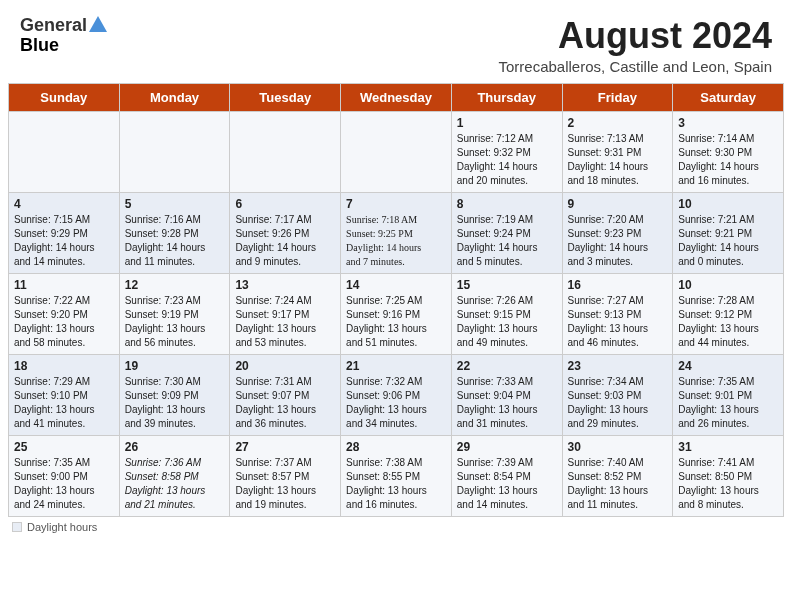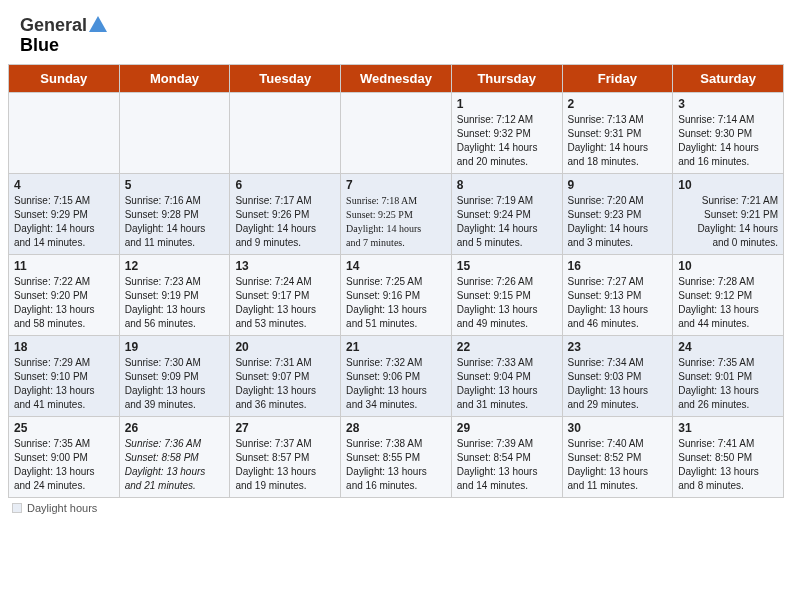--- a/index.html
+++ b/index.html
@@ -110,20 +110,24 @@
     <div style="display:flex;align-items:flex-end;">
       <span class="logo-text logo-general">General</span>
       <span style="display:inline-block;margin-left:2px;">
         <svg width="18" height="16" viewBox="0 0 18 16">
           <polygon points="0,16 9,0 18,16" fill="#4a90d9"></polygon>
         </svg>
       </span>
     </div>
     <span class="logo-text logo-blue">Blue</span>
   </div>
+  <div class="title-block">
+    <div class="main-title">August 2024</div>
+    <div class="subtitle">Torrecaballeros, Castille and Leon, Spain</div>
+  </div>
 </div>
 
 <table>
   <thead>
     <tr>
     <th>Sunday</th>
         <th>Monday</th>
         <th>Tuesday</th>
         <th>Wednesday</th>
         <th>Thursday</th>
@@ -197,21 +201,21 @@
         </td>
         <td>
           <span class="day-num">9</span>
           <div class="day-content" style="white-space: pre-line;">Sunrise: 7:20 AM
 Sunset: 9:23 PM
 Daylight: 14 hours
 and 3 minutes.</div>
         </td>
         <td>
           <span class="day-num">10</span>
-          <div class="day-content" style="white-space: pre-line; text-align: right;">Sunrise: 7:21 AM
+          <div class="day-content" style="white-space: pre-line;">Sunrise: 7:21 AM
 Sunset: 9:21 PM
 Daylight: 14 hours
 and 0 minutes.</div>
         </td>
       </tr>
       <tr>
         <td>
           <span class="day-num">11</span>
           <div class="day-content" style="white-space: pre-line;">Sunrise: 7:22 AM
 Sunset: 9:20 PM

